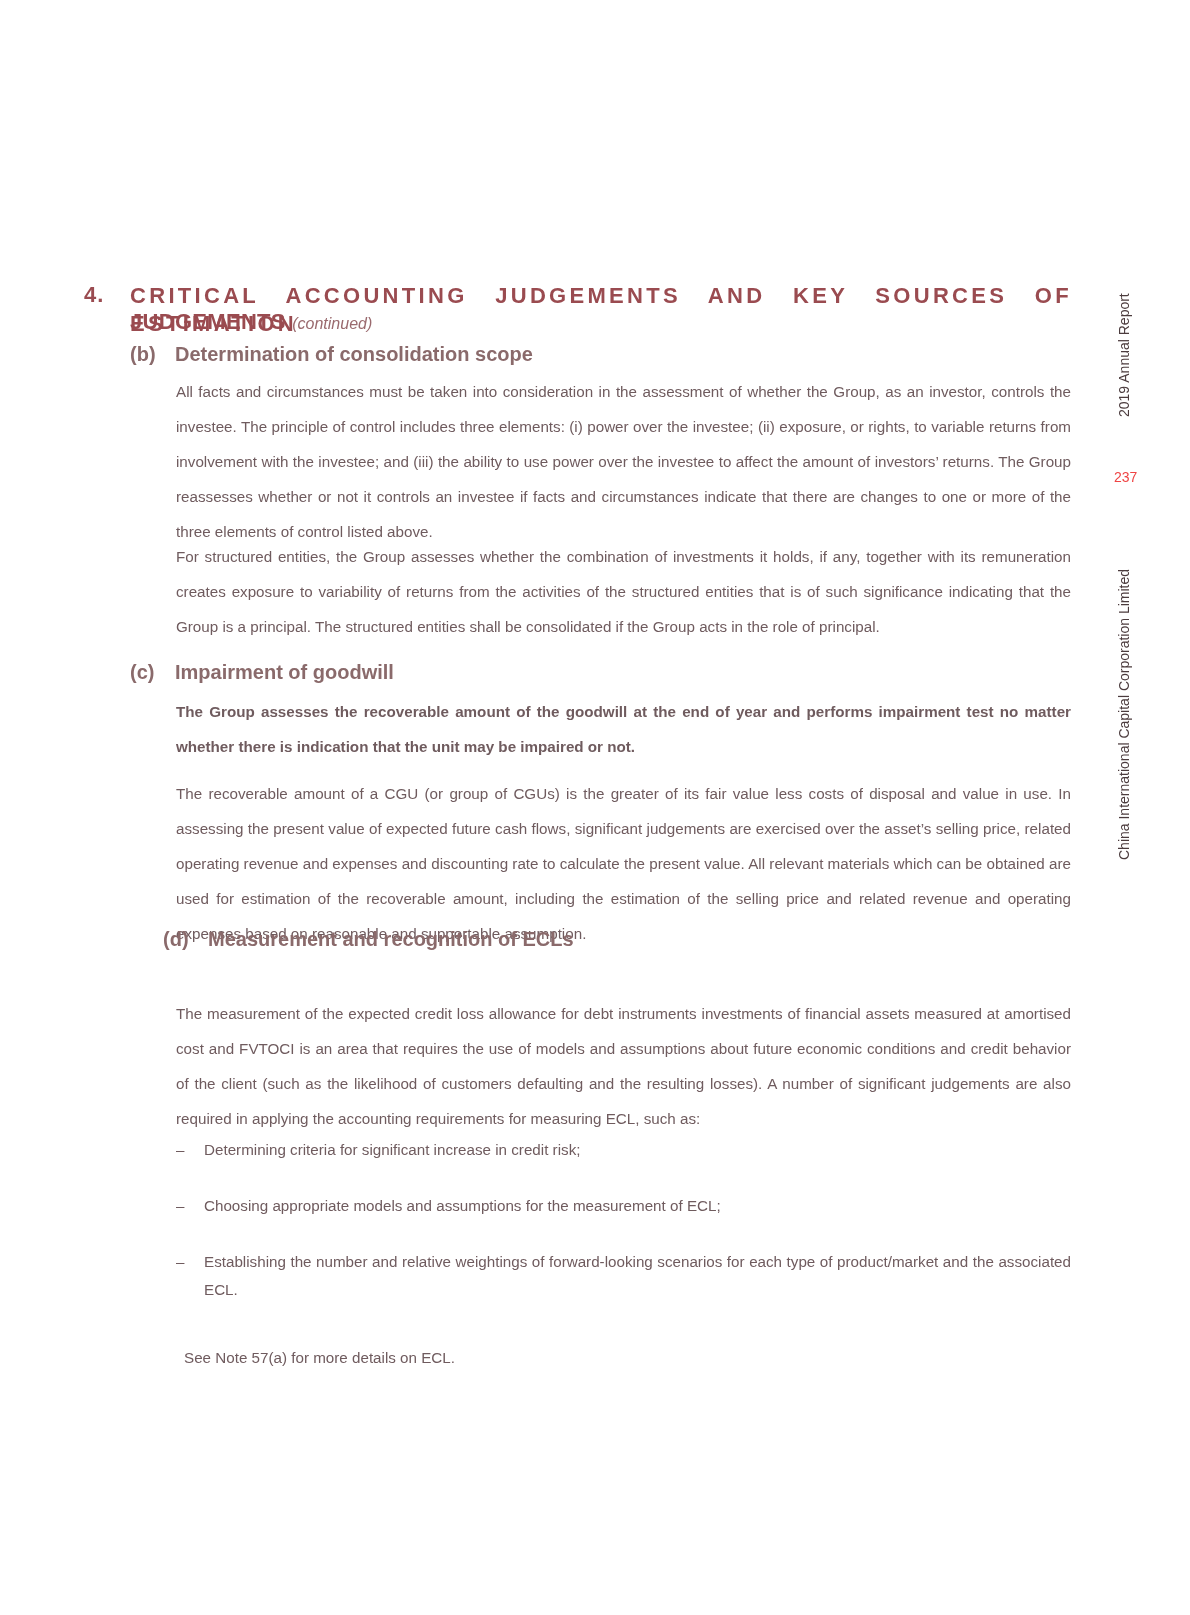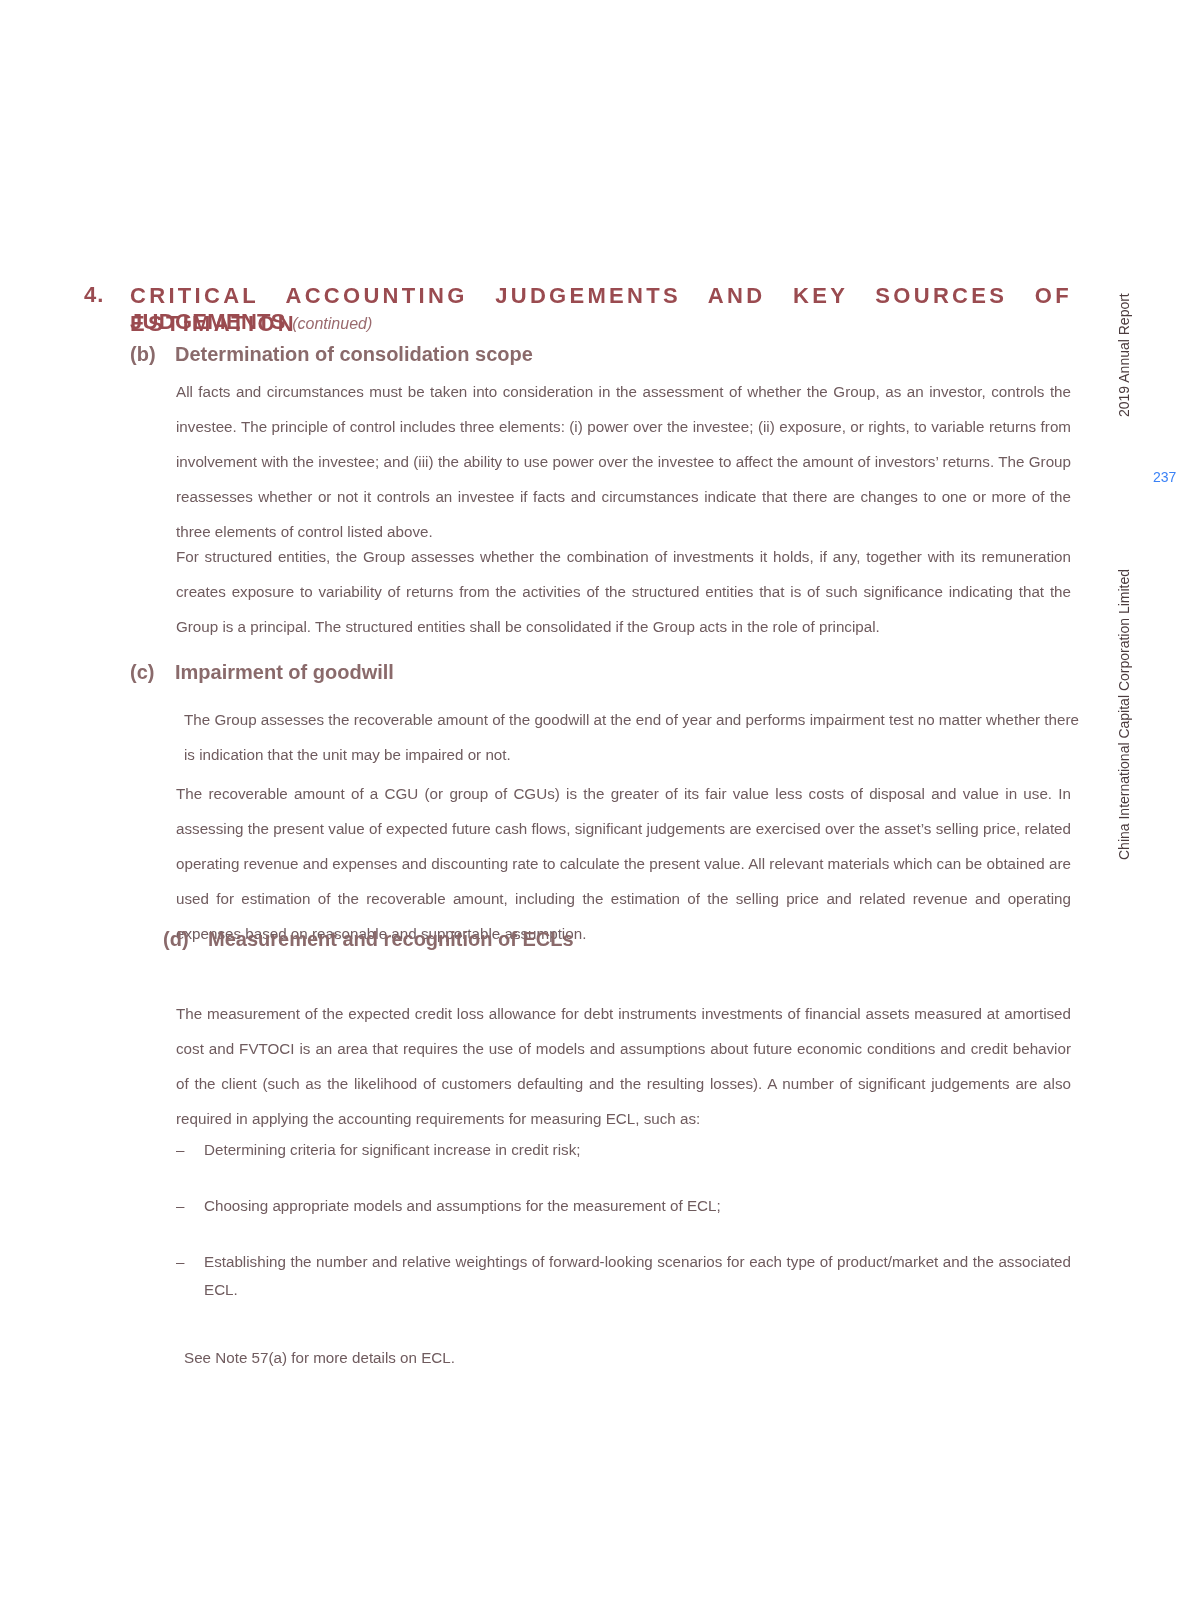--- a/index.html
+++ b/index.html
@@ -19,21 +19,21 @@
 
     .para { position: absolute; left: 176px; width: 895px; font-size: 15.2px; line-height: 35px;
             color: #6f5b5e; text-align: justify; }
 
     .bullet { position: absolute; left: 176px; width: 895px; font-size: 15.2px; line-height: 27.6px; color: #6f5b5e; }
     .bullet .dash { position: absolute; left: 0; top: 0; }
     .bullet .btxt { margin-left: 28px; display: block; text-align: justify; }
 
     .side { position: absolute; font-size: 14px; color: #4b3b3d; white-space: nowrap;
             transform-origin: left top; transform: rotate(-90deg); }
-    .pgnum { position: absolute; left: 1114px; top: 469px; font-size: 14px; color: #3b82f6; margin-left: 39px; }
+    .pgnum { position: absolute; left: 1114px; top: 469px; font-size: 14px; color: #ef4444; }
   </style>
 </head>
 <body>
 
 <div class="page">
 
   <div class="sec-num">4.</div>
   <div class="sec-title">CRITICAL ACCOUNTING JUDGEMENTS AND KEY SOURCES OF ESTIMATION</div>
   <div class="sec-title2">
     <span>JUDGEMENTS</span>
@@ -42,21 +42,21 @@
 
   <div class="sub" style="top:343px;">
     <span class="lbl">(b)</span><span>Determination of consolidation scope</span>
   </div>
   <p class="para" style="top:374px; margin:0;">All facts and circumstances must be taken into consideration in the assessment of whether the Group, as an investor, controls the investee. The principle of control includes three elements: (i) power over the investee; (ii) exposure, or rights, to variable returns from involvement with the investee; and (iii) the ability to use power over the investee to affect the amount of investors’ returns. The Group reassesses whether or not it controls an investee if facts and circumstances indicate that there are changes to one or more of the three elements of control listed above.</p>
   <p class="para" style="top:539px; margin:0;">For structured entities, the Group assesses whether the combination of investments it holds, if any, together with its remuneration creates exposure to variability of returns from the activities of the structured entities that is of such significance indicating that the Group is a principal. The structured entities shall be consolidated if the Group acts in the role of principal.</p>
 
   <div class="sub" style="top:661px;">
     <span class="lbl">(c)</span><span>Impairment of goodwill</span>
   </div>
-  <p class="para" style="top:694px; margin:8px;">The Group assesses the recoverable amount of the goodwill at the end of year and performs impairment test no matter whether there is indication that the unit may be impaired or not.</p>
+  <p class="para" style="top:694px; margin:0;font-weight:bold;">The Group assesses the recoverable amount of the goodwill at the end of year and performs impairment test no matter whether there is indication that the unit may be impaired or not.</p>
   <p class="para" style="top:776px; margin:0;">The recoverable amount of a CGU (or group of CGUs) is the greater of its fair value less costs of disposal and value in use. In assessing the present value of expected future cash flows, significant judgements are exercised over the asset’s selling price, related operating revenue and expenses and discounting rate to calculate the present value. All relevant materials which can be obtained are used for estimation of the recoverable amount, including the estimation of the selling price and related revenue and operating expenses based on reasonable and supportable assumption.</p>
 
   <div class="sub" style="top:928px;margin-left:33px;">
     <span class="lbl">(d)</span><span>Measurement and recognition of ECLs</span>
   </div>
   <p class="para" style="top:996px; margin:0;">The measurement of the expected credit loss allowance for debt instruments investments of financial assets measured at amortised cost and FVTOCI is an area that requires the use of models and assumptions about future economic conditions and credit behavior of the client (such as the likelihood of customers defaulting and the resulting losses). A number of significant judgements are also required in applying the accounting requirements for measuring ECL, such as:</p>
 
   <div class="bullet" style="top:1136px;">
     <span class="dash">–</span>
     <span class="btxt">Determining criteria for significant increase in credit risk;</span>

